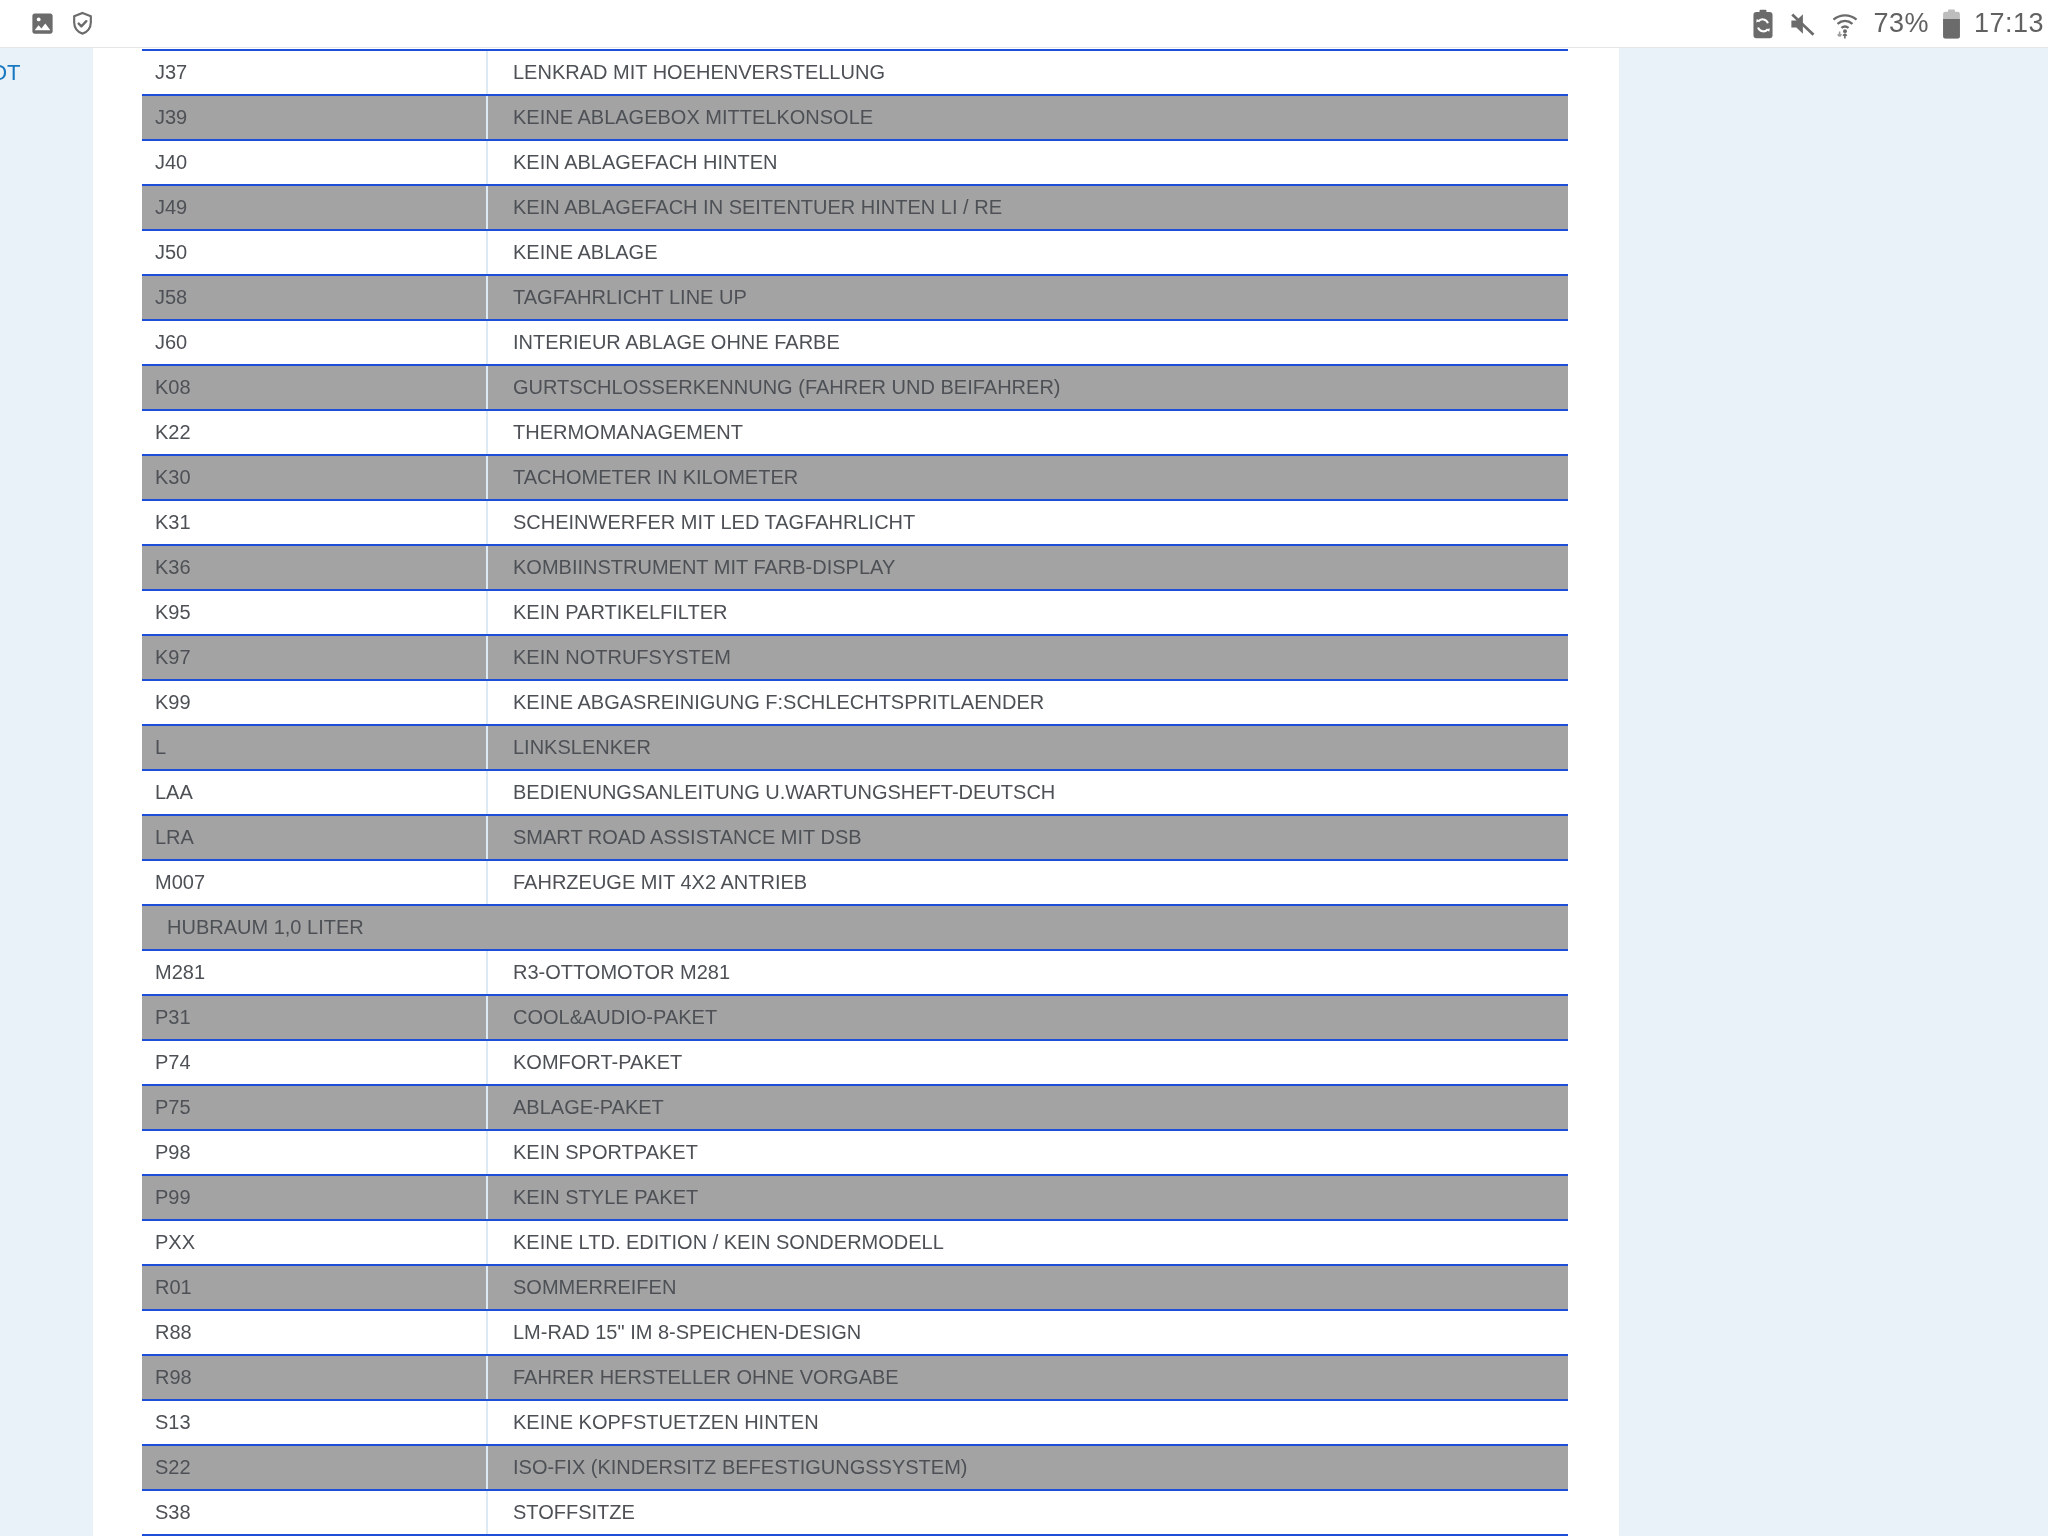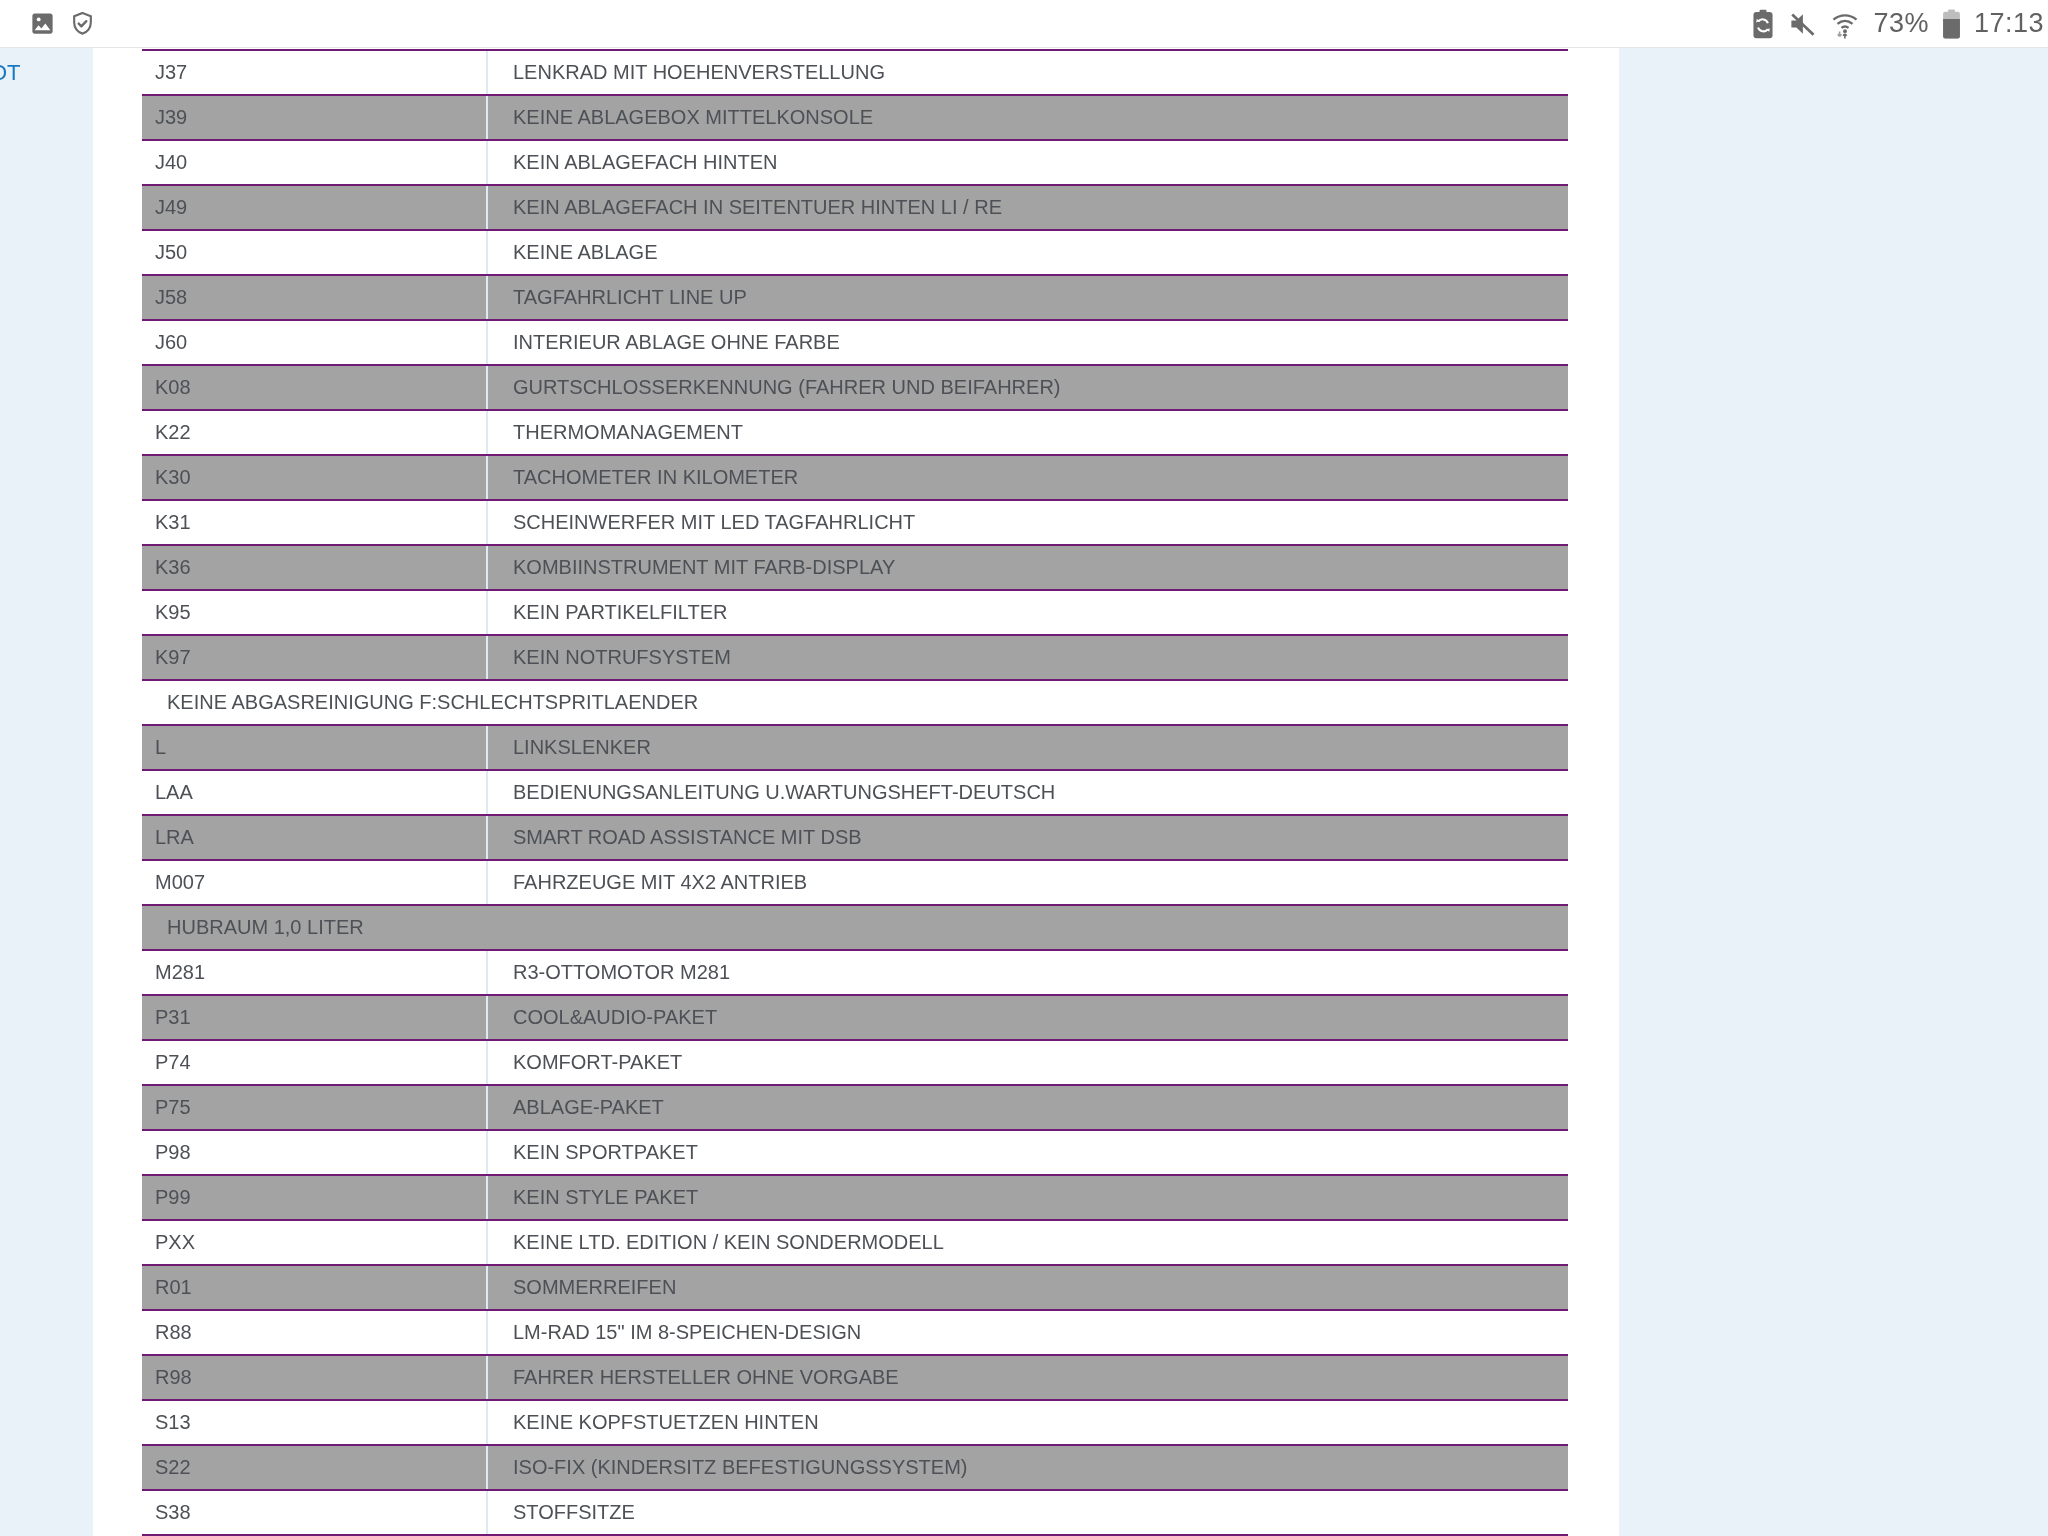--- a/index.html
+++ b/index.html
@@ -22,21 +22,21 @@
   .panel-left{left:0;width:93px;}
   .panel-right{left:1619px;width:429px;}
   .sidebar-clip-text{
     position:absolute;left:-10px;top:11px;
     color:#1879c0;font-size:22px;line-height:1.3;white-space:nowrap;
   }
   
   .ftable{position:absolute;left:142px;top:49px;width:1426px;}
   .trow{
     display:flex;align-items:stretch;height:45px;box-sizing:border-box;
-    border-top:2px solid #701a75;background:#ffffff;
+    border-top:2px solid #1d4ed8;background:#ffffff;
     font-size:20px;color:#4d5156;
   }
   .trow.alt{background:#a3a3a3;}
   .cell-code{
     width:346px;box-sizing:border-box;flex:0 0 346px;
     padding-left:13px;border-right:2px solid #dde9f3;
     display:flex;align-items:center;
   }
   .cell-desc{
     flex:1;padding-left:25px;display:flex;align-items:center;
@@ -149,20 +149,21 @@
     </div>
     <div class="trow">
       <div class="cell-code">K95</div>
       <div class="cell-desc">KEIN PARTIKELFILTER</div>
     </div>
     <div class="trow alt">
       <div class="cell-code">K97</div>
       <div class="cell-desc">KEIN NOTRUFSYSTEM</div>
     </div>
     <div class="trow">
+      <div class="cell-code">K99</div>
       <div class="cell-desc">KEINE ABGASREINIGUNG F:SCHLECHTSPRITLAENDER</div>
     </div>
     <div class="trow alt">
       <div class="cell-code">L</div>
       <div class="cell-desc">LINKSLENKER</div>
     </div>
     <div class="trow">
       <div class="cell-code">LAA</div>
       <div class="cell-desc">BEDIENUNGSANLEITUNG U.WARTUNGSHEFT-DEUTSCH</div>
     </div>

